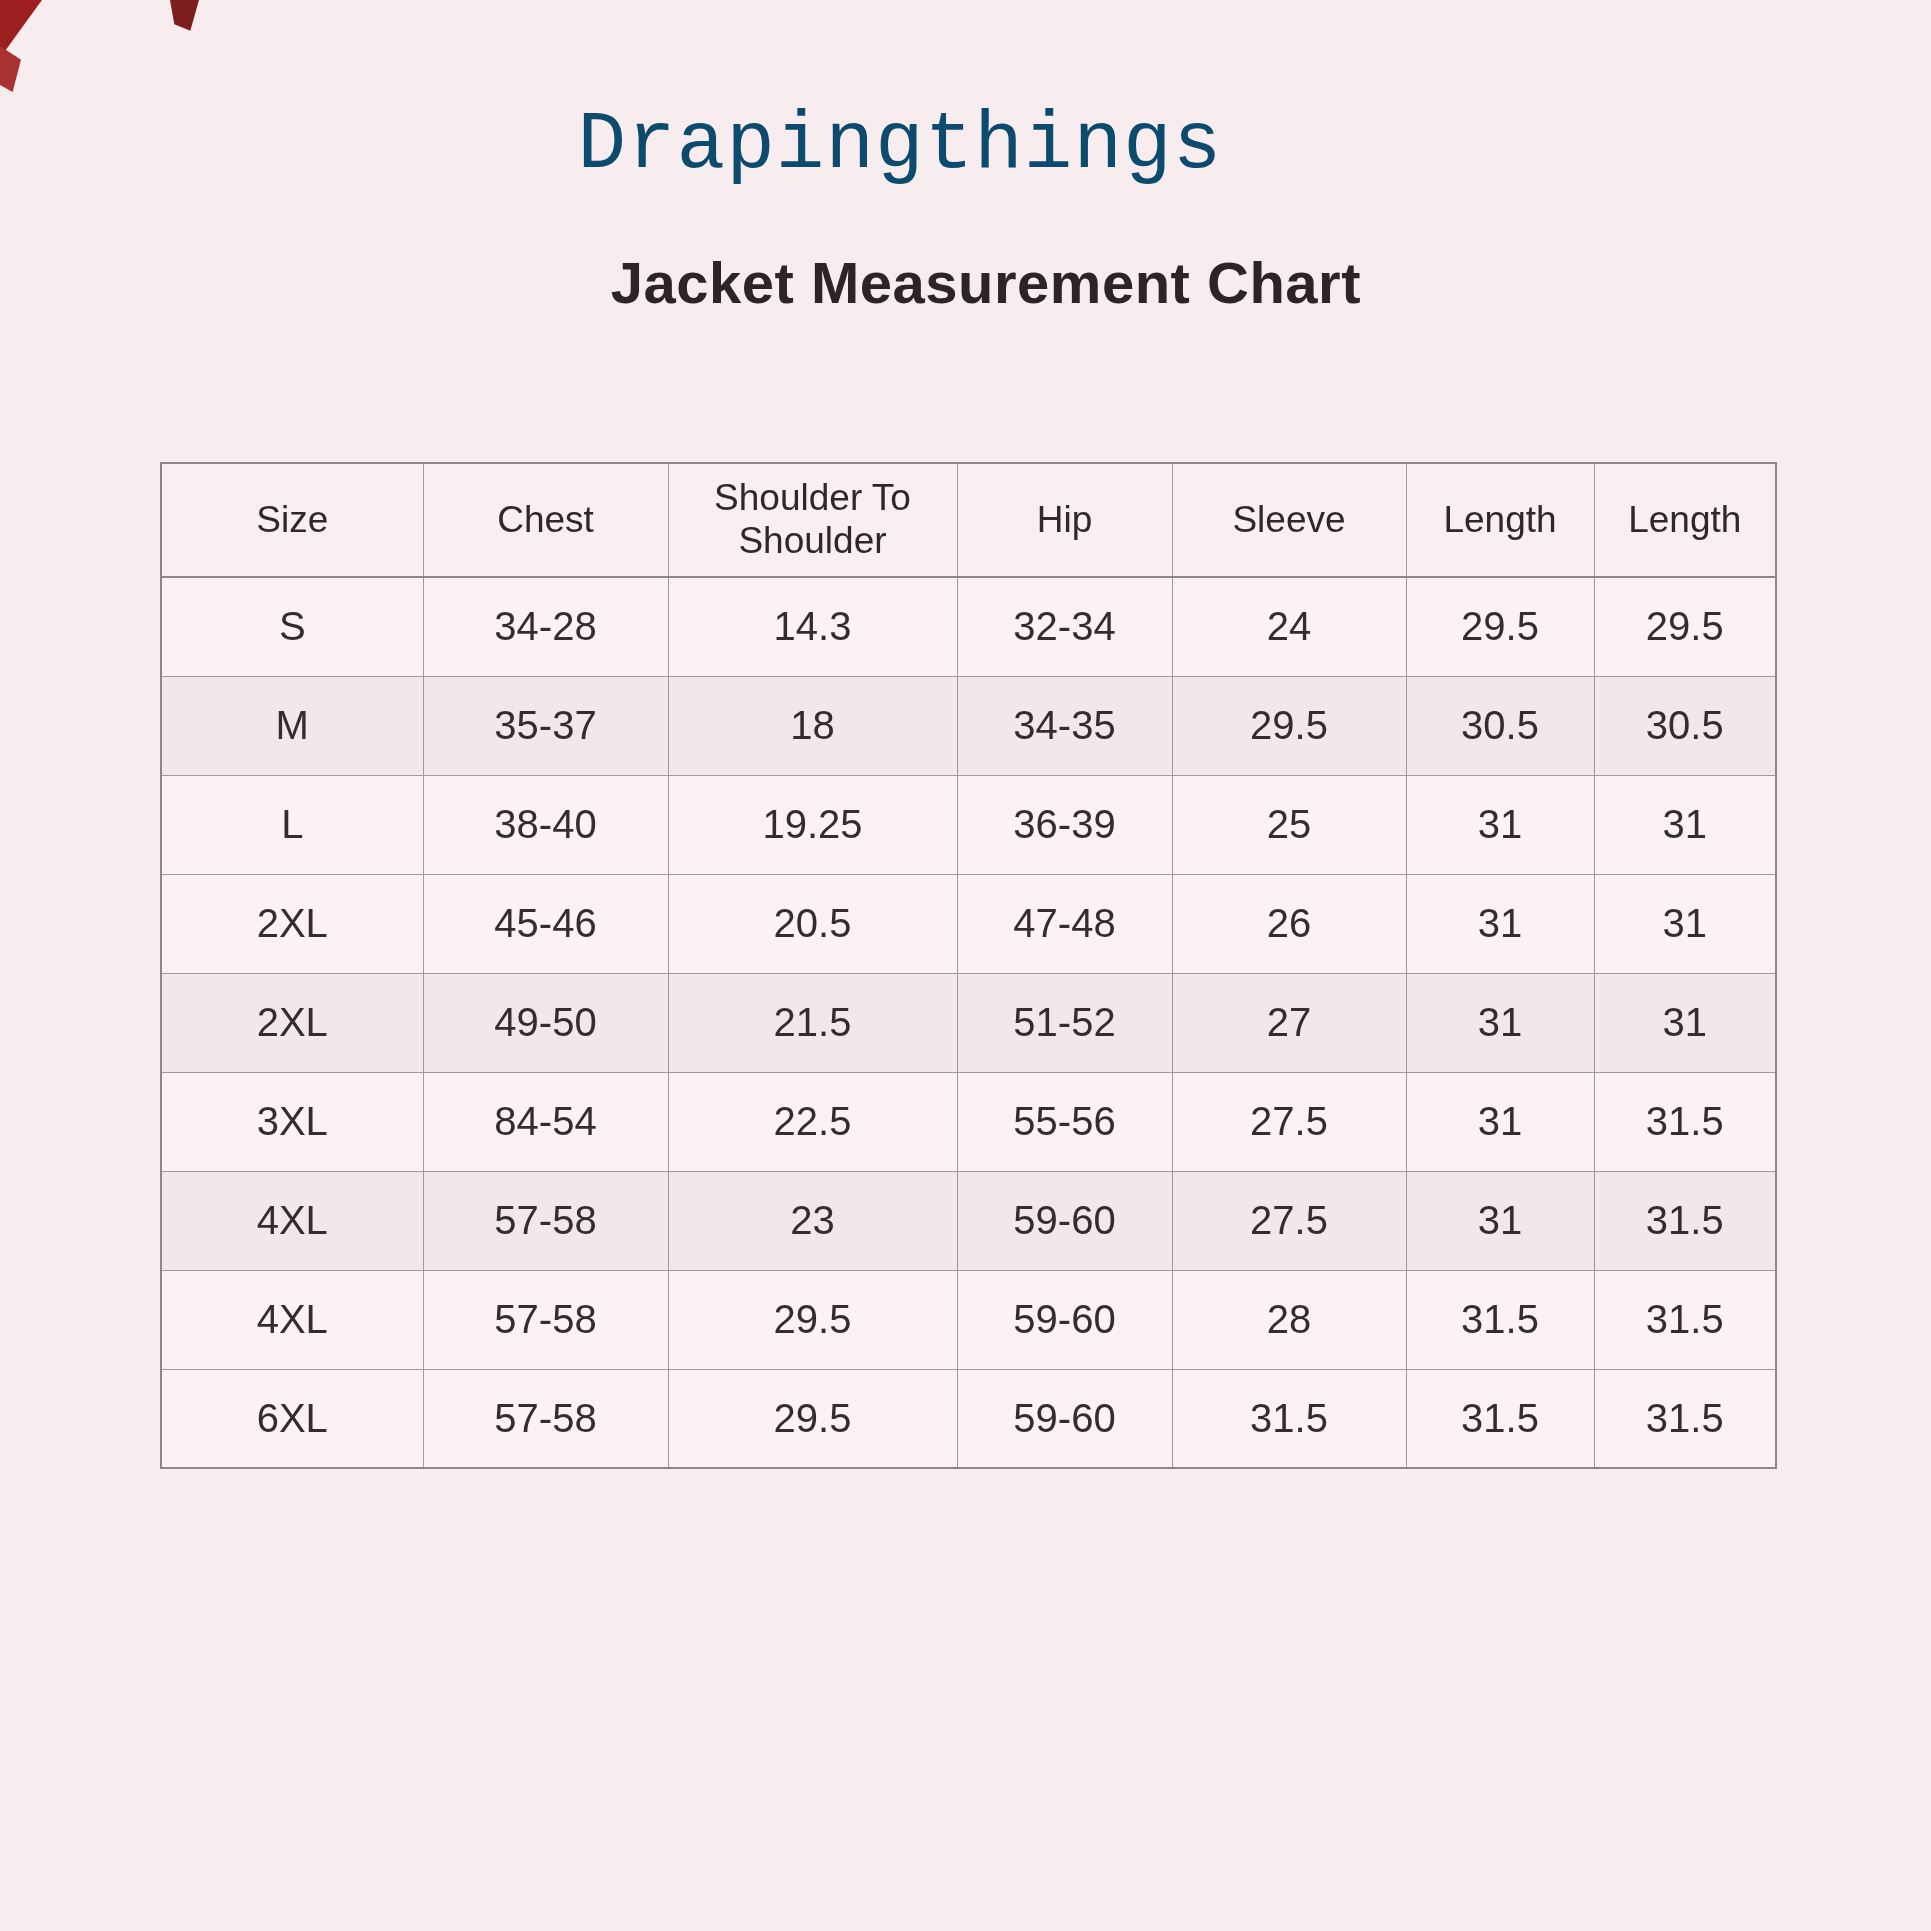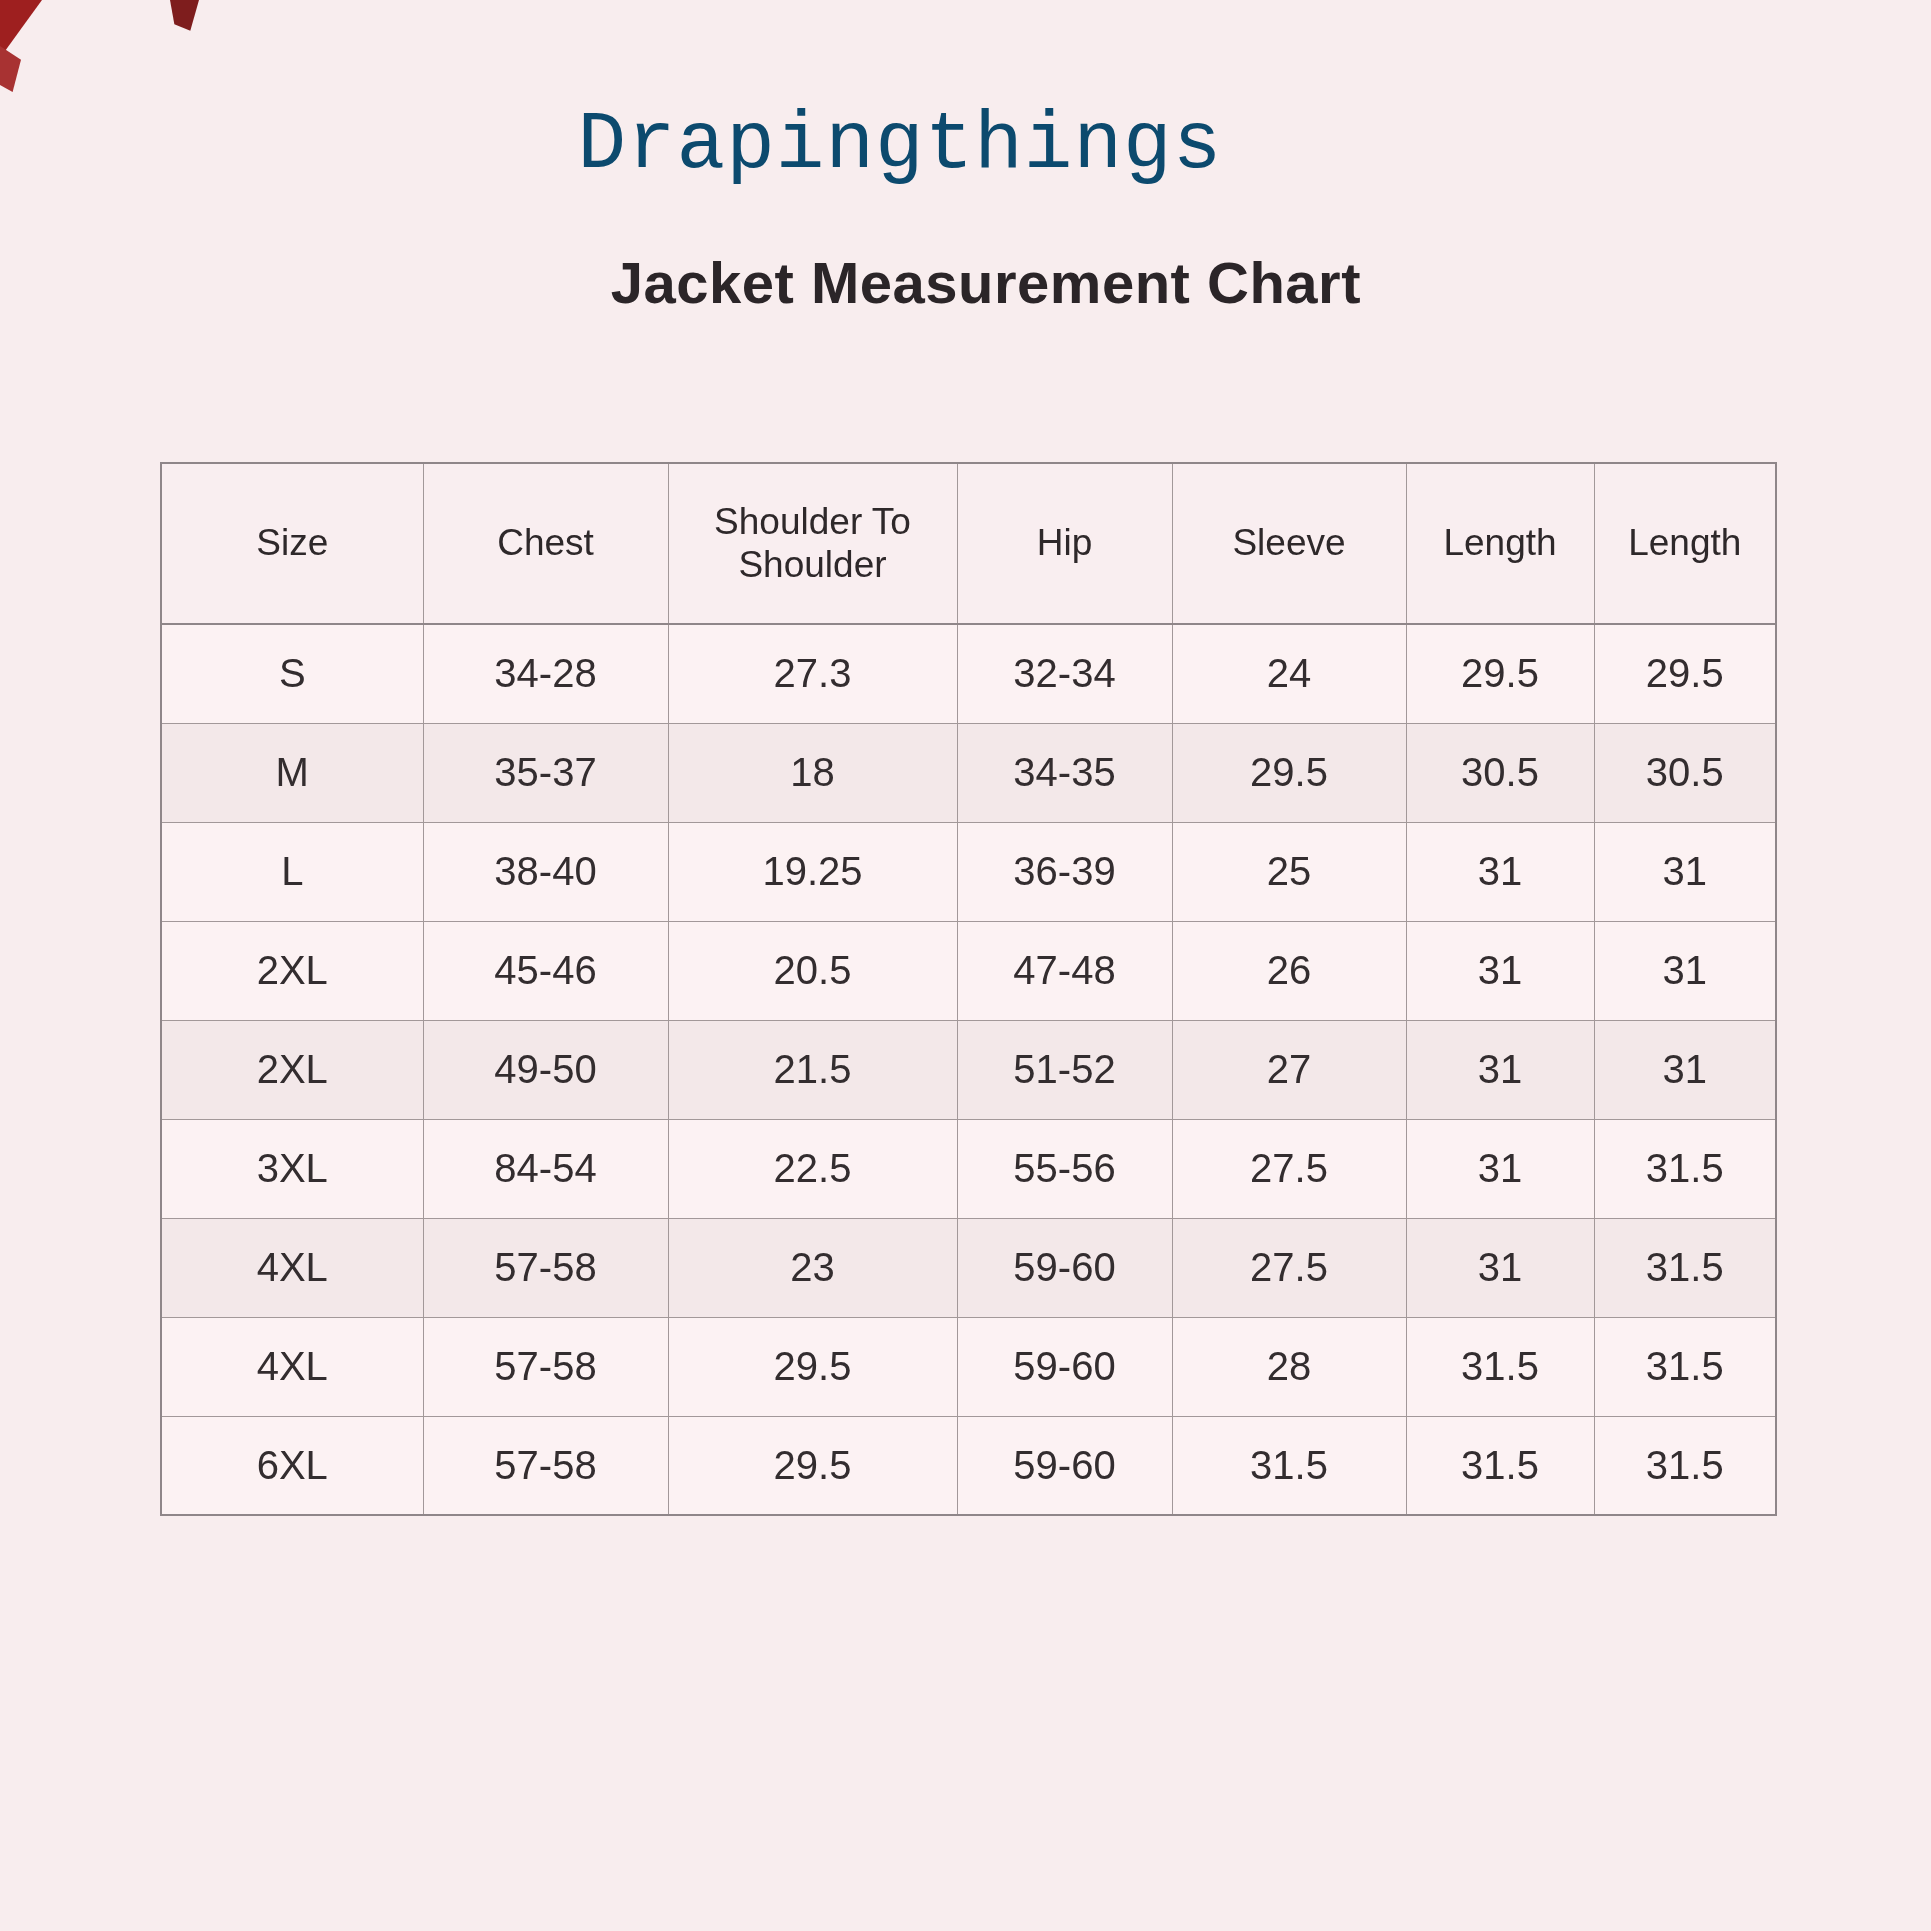--- a/index.html
+++ b/index.html
@@ -73,21 +73,21 @@
     background: #fbf1f2;
   }
   .size-table th, .size-table td {
     border: 1.9px solid #a29899;
     text-align: center;
     vertical-align: middle;
     padding: 0;
     overflow: hidden;
   }
   .size-table thead tr {
-    height: 161px;
+    height: 114px;
     background: #f9eef0;
   }
   .size-table th {
     font-size: 37px;
     font-weight: 400;
     line-height: 1.15;
     border-bottom: 2.9px solid #8f8689;
     color: #2e282a;
   }
   .size-table tbody tr {
@@ -132,21 +132,21 @@
         <th>Hip</th>
         <th>Sleeve</th>
         <th>Length</th>
         <th>Length</th>
       </tr>
   </thead>
   <tbody>
       <tr>
         <td>S</td>
         <td>34-28</td>
-        <td>27.3</td>
+        <td>14.3</td>
         <td>32-34</td>
         <td>24</td>
         <td>29.5</td>
         <td>29.5</td>
       </tr>
       <tr class="alt">
         <td>M</td>
         <td>35-37</td>
         <td>18</td>
         <td>34-35</td>

